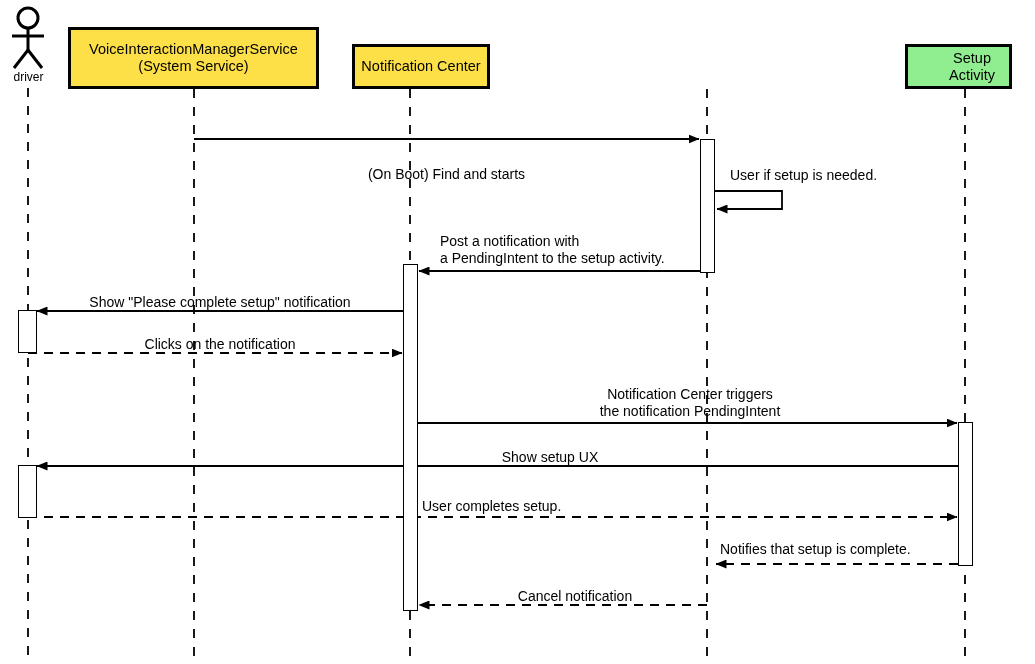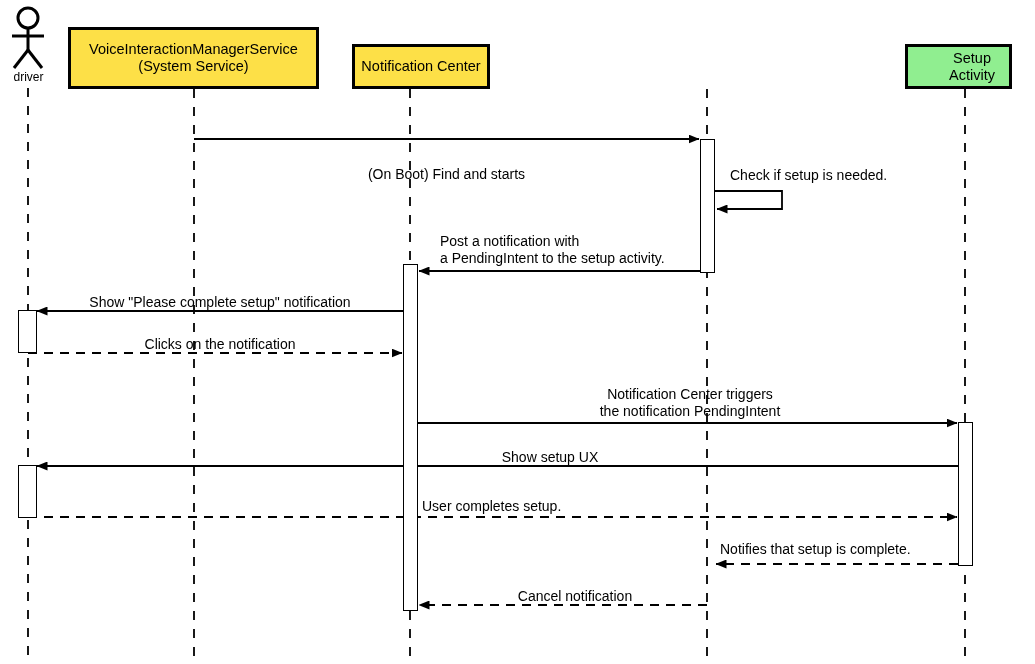--- a/index.html
+++ b/index.html
@@ -146,21 +146,21 @@
 
   <div id="activation-layer">
       <div class="activation" style="left: 700px; top: 139px; width: 15px; height: 134px;"></div>
       <div class="activation" style="left: 403px; top: 264px; width: 15px; height: 347px;"></div>
       <div class="activation" style="left: 18px; top: 310px; width: 19px; height: 43px;"></div>
       <div class="activation" style="left: 18px; top: 465px; width: 19px; height: 53px;"></div>
       <div class="activation" style="left: 958px; top: 422px; width: 15px; height: 144px;"></div>
     </div>
   <div id="message-label-layer">
       <div class="msg-label center" style="left: 194px; top: 120px; width: 505px; margin-top: 46px;">(On Boot) Find and starts</div>
-      <div class="msg-label left" style="left: 730px; top: 167px; width: 260px;">Check if setup is needed.</div>
+      <div class="msg-label left" style="left: 730px; top: 167px; width: 260px;">User if setup is needed.</div>
       <div class="msg-label left" style="left: 440px; top: 233px; width: 300px;">Post a notification with
 a PendingIntent to the setup activity.</div>
       <div class="msg-label center" style="left: 40px; top: 294px; width: 360px;">Show "Please complete setup" notification</div>
       <div class="msg-label center" style="left: 40px; top: 336px; width: 360px;">Clicks on the notification</div>
       <div class="msg-label center" style="left: 420px; top: 386px; width: 540px;">Notification Center triggers
 the notification PendingIntent</div>
       <div class="msg-label center" style="left: 420px; top: 449px; width: 260px;">Show setup UX</div>
       <div class="msg-label left" style="left: 422px; top: 498px; width: 260px;">User completes setup.</div>
       <div class="msg-label left" style="left: 720px; top: 541px; width: 260px;">Notifies that setup is complete.</div>
       <div class="msg-label center" style="left: 430px; top: 588px; width: 290px;">Cancel notification</div>

